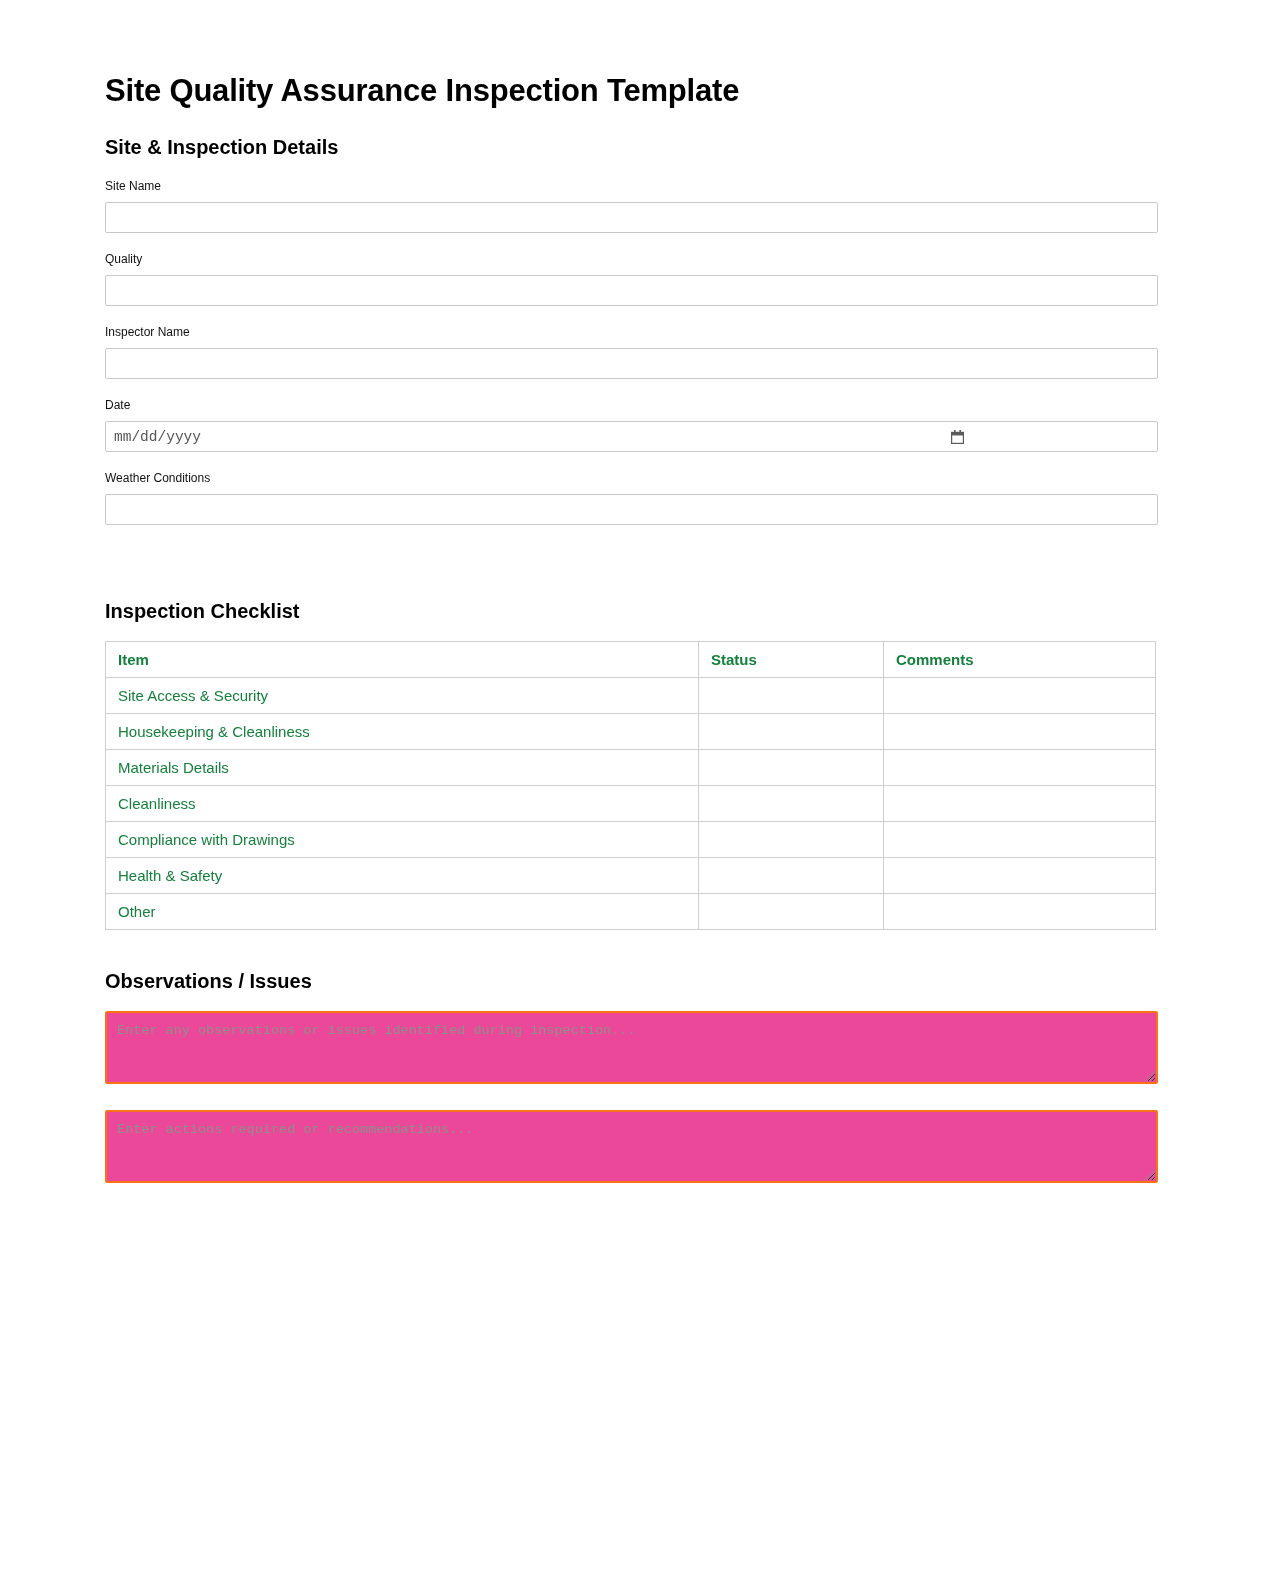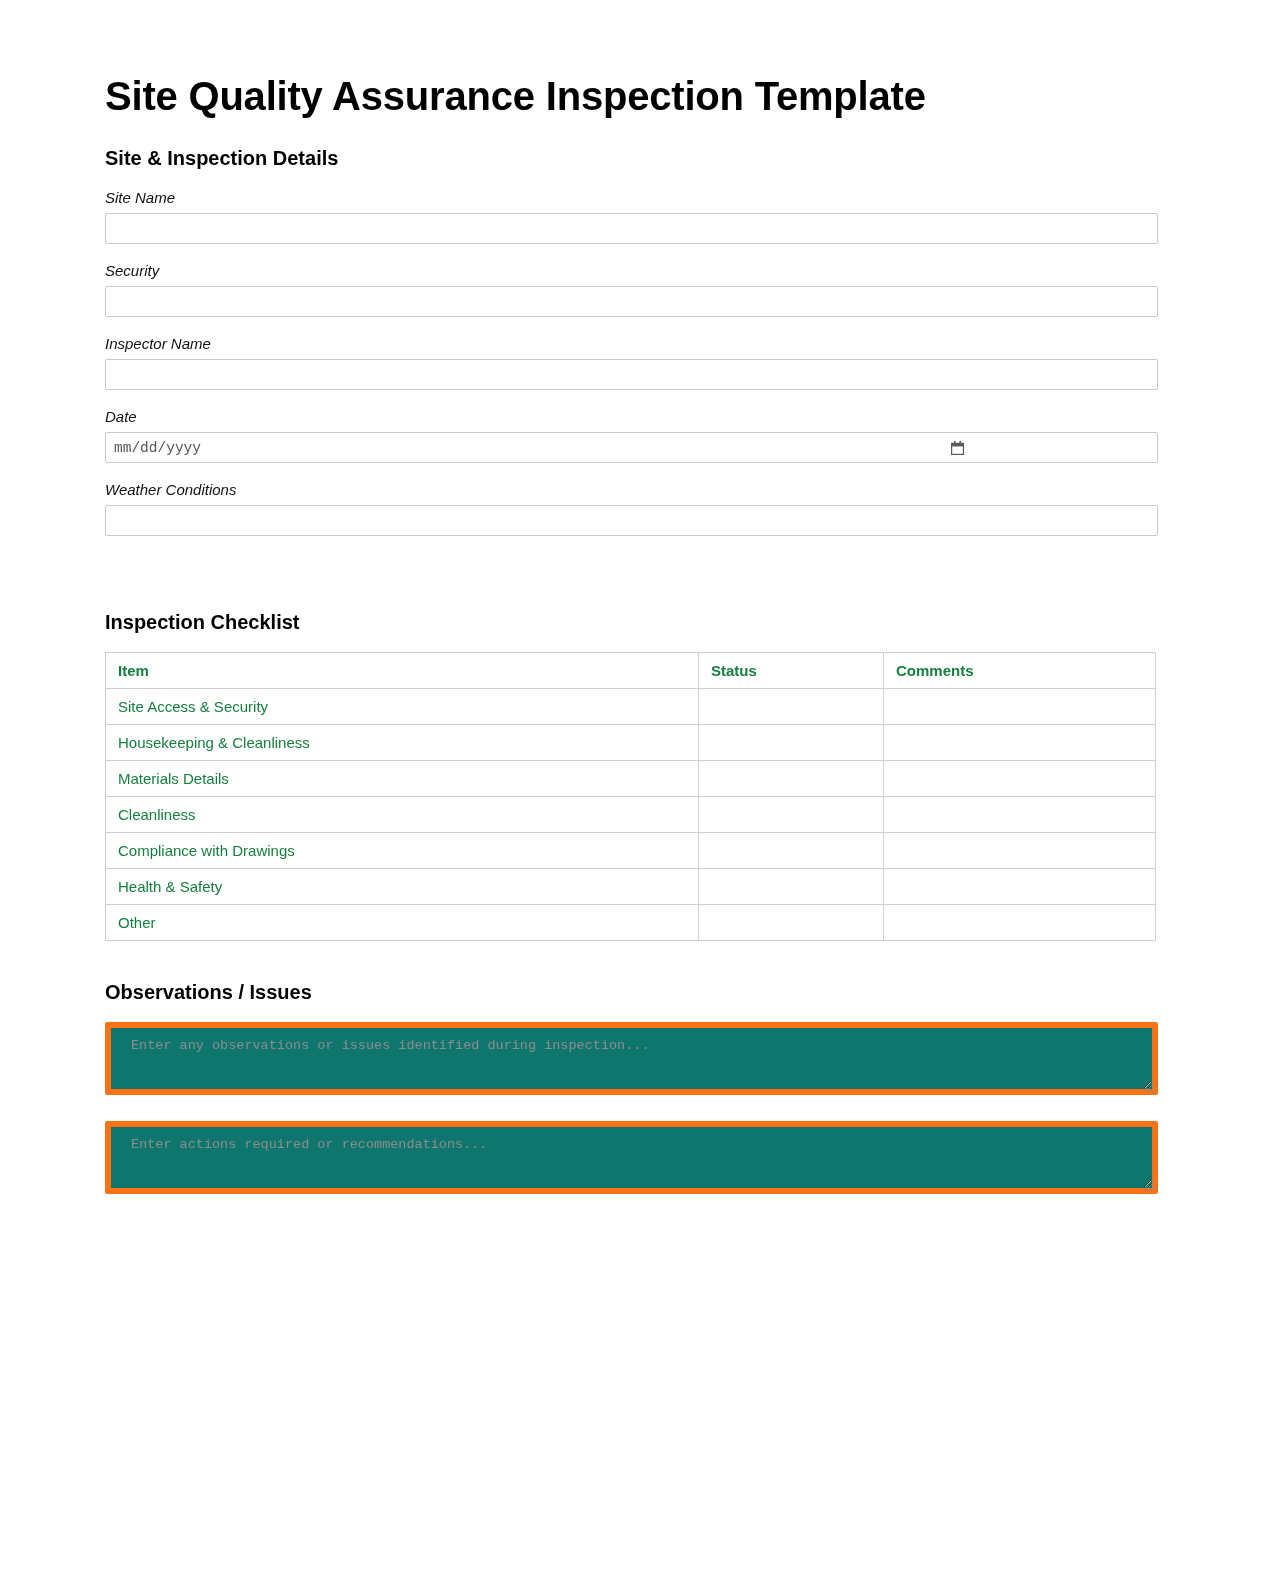--- a/index.html
+++ b/index.html
@@ -14,21 +14,21 @@
     font-family: "Liberation Sans", sans-serif;
     color: #000000;
     -webkit-font-smoothing: antialiased;
   }
   .page {
     padding: 72px 105px 0 105px;
     box-sizing: border-box;
     width: 1263px;
   }
   h1.page-title {
-    font-size: 40px;
+    font-size: 31px;
     line-height: 1.2;
     font-weight: bold;
     margin: 0 0 26px 0;
     letter-spacing: -0.2px;
     color: #000;
   }
   h2.section-title {
     font-size: 20px;
     line-height: 1.2;
     font-weight: bold;
@@ -40,25 +40,24 @@
   .section-actions-title {
     font-size: 21px;
     margin-top: 0;
     margin-bottom: 20px;
   }
   .field {
     margin-bottom: 17px;
   }
   .field-label {
     display: block;
-    font-size: 15px;
+    font-size: 12px;
     line-height: 19px;
     color: #111;
     margin-bottom: 6px;
-    font-style: italic;
   }
   .text-input {
     display: block;
     width: 1053px;
     height: 31px;
     box-sizing: border-box;
     border: 1px solid #c9c9c9;
     border-radius: 2px;
     background: #ffffff;
     font-family: "Liberation Sans", sans-serif;
@@ -122,24 +121,24 @@
   }
   col.col-item { width: 593px; }
   col.col-status { width: 185px; }
   col.col-comments { width: 272px; }
 
   .textarea-box {
     display: block;
     width: 1053px;
     height: 73px;
     box-sizing: border-box;
-    border: 6px solid #f97316;
+    border: 2px solid #f97316;
     border-radius: 2px;
-    background: #0f766e;
-    padding: 9px 20px;
+    background: #ec4899;
+    padding: 9px 10px;
     font-family: "Liberation Mono", monospace;
     font-size: 13.5px;
     line-height: 17px;
     color: #000;
     resize: vertical;
     outline: none;
   }
   .textarea-box::placeholder {
     color: #8e8e8e;
     opacity: 1;
@@ -165,21 +164,21 @@
 
   <section>
     <h2 class="section-title">Site &amp; Inspection Details</h2>
 
     <div class="field">
       <label class="field-label">Site Name</label>
       <input class="text-input" type="text" value="" style="">
     </div>
 
     <div class="field">
-      <label class="field-label">Security</label>
+      <label class="field-label">Quality</label>
       <input class="text-input" type="text" value="" style="">
     </div>
 
     <div class="field">
       <label class="field-label">Inspector Name</label>
       <input class="text-input" type="text" value="" style="">
     </div>
 
     <div class="field">
       <label class="field-label">Date</label>

